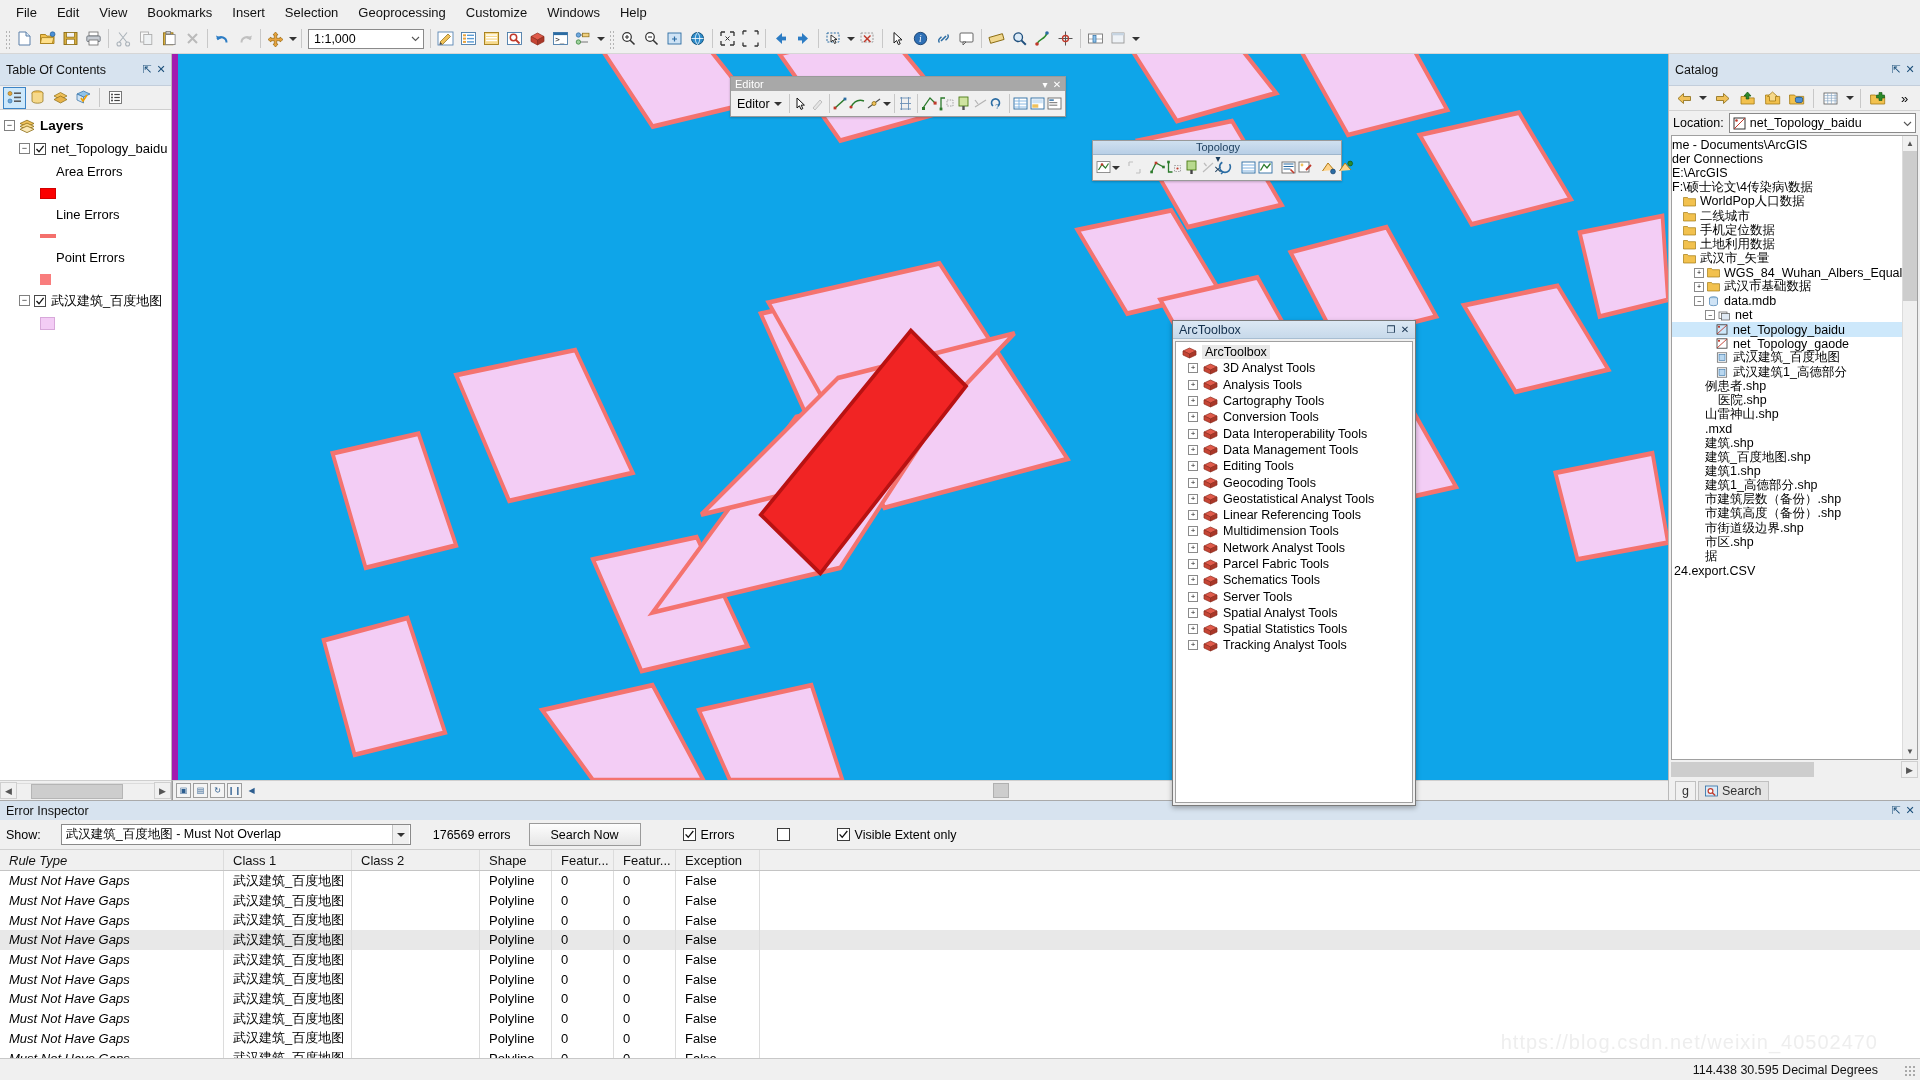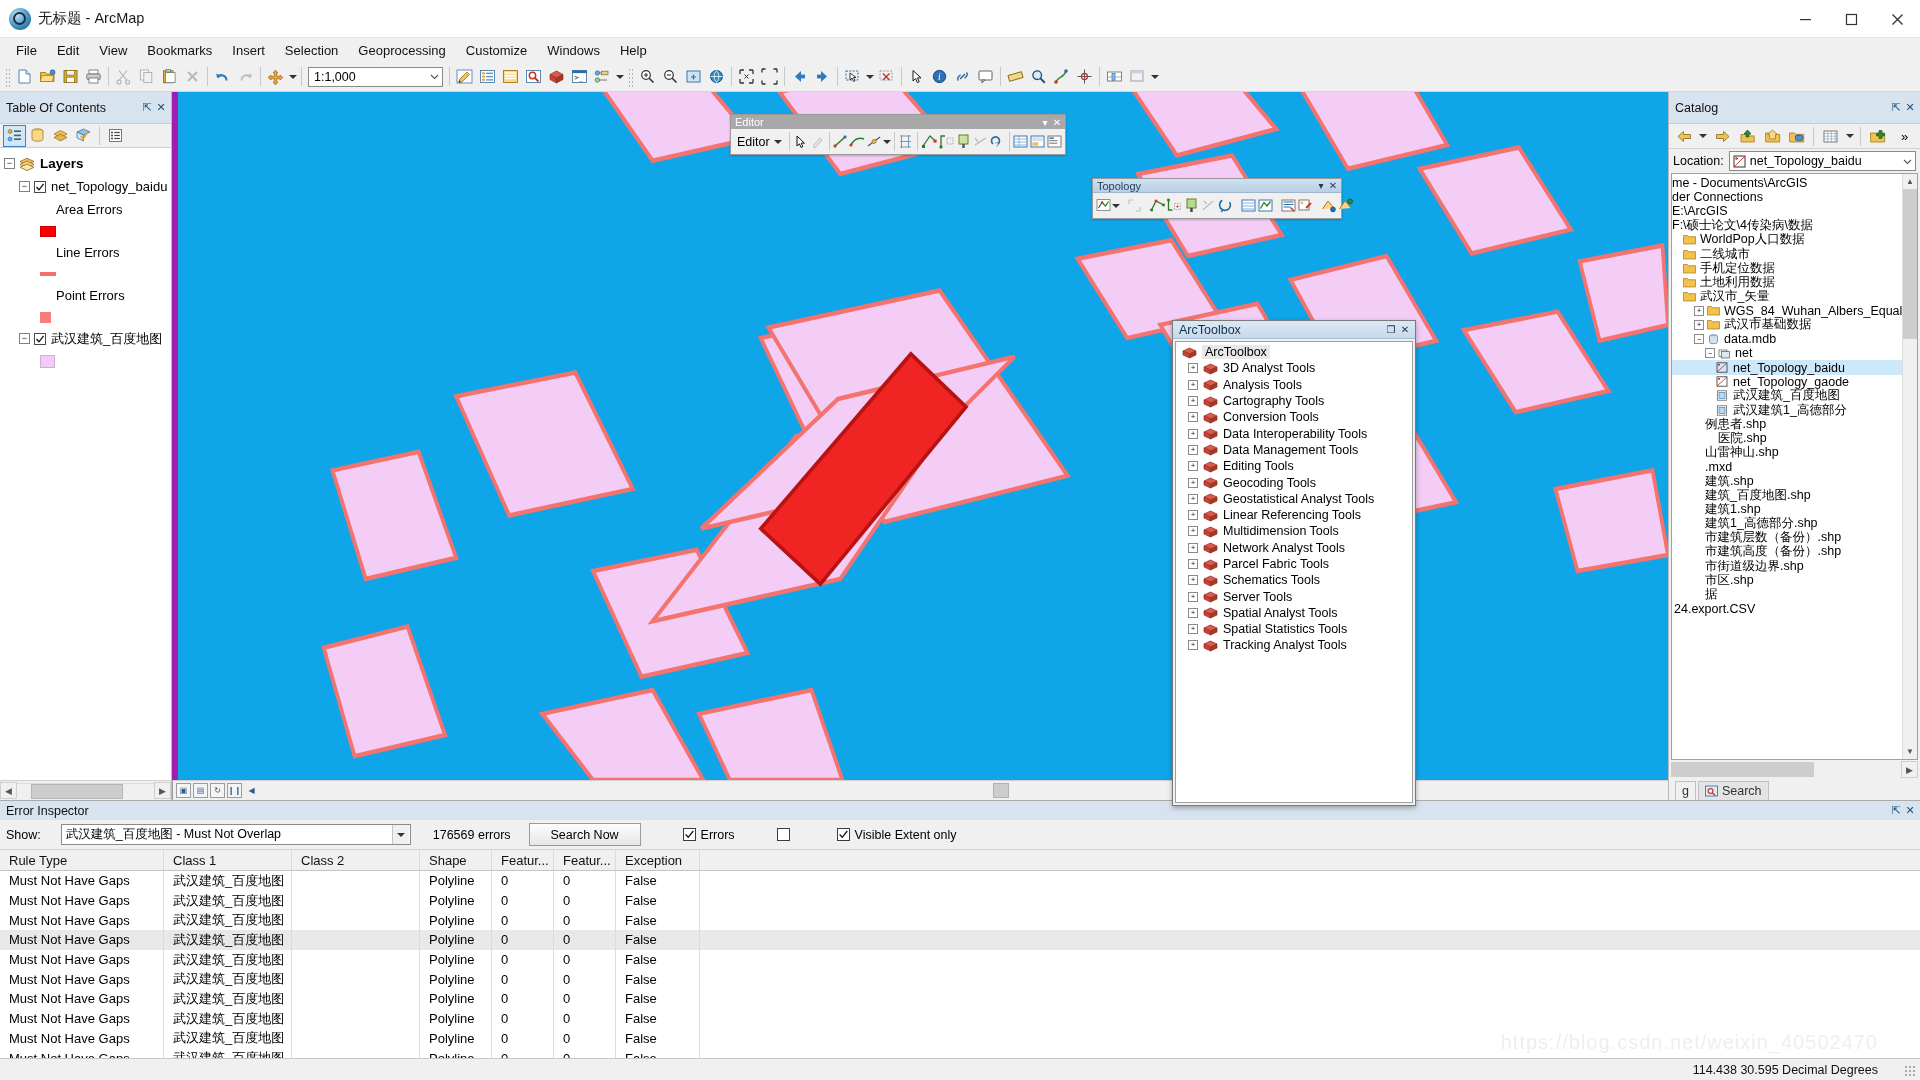--- a/index.html
+++ b/index.html
@@ -47,21 +47,21 @@
     height:30px; background:#f0f0f0; display:flex; align-items:center;
     border-bottom:1px solid #d6d6d6; flex:none; padding-left:2px; gap:0px;
   }
   .grip{ width:7px;height:20px; margin:0 2px;
     background-image:radial-gradient(#b4b4b4 1px, transparent 1px);
     background-size:3px 4px; background-position:1px 1px; }
   .tbtn{ width:23px;height:23px; display:flex;align-items:center;justify-content:center;
     position:relative; }
   .tsep{ width:1px;height:19px;background:#c8c8c8;margin:0 3px; }
   .scalebox{
-    height:20px; width:135px; border:1px solid #8a8a8a; background:#fff;
+    height:20px; width:116px; border:1px solid #8a8a8a; background:#fff;
     display:flex;align-items:center; padding:0 2px 0 5px; font-size:12.5px; margin:0 3px;
   }
   .scalebox .v{ flex:1; }
   .caret{ width:0;height:0;border-left:4px solid transparent;border-right:4px solid transparent;
     border-top:4px solid #333; }
   .dd{ width:11px;height:23px;display:flex;align-items:center;justify-content:center; }
 
   
   .ic{ width:17px;height:17px;display:block; }
 
@@ -122,21 +122,21 @@
                padding:0 2px 0 4px; color:#fff; font-size:11px; }
   .float-head .ft{ flex:1; }
   .float-head .fb{ width:12px;height:12px;display:flex;align-items:center;
                    justify-content:center;font-size:10px;color:#fff; }
   .float-body{ display:flex; align-items:center; height:25px; padding:0 2px; gap:0px; }
   .editor-menu{ height:20px; display:flex;align-items:center; padding:0 3px;
                 font-size:12.5px; border:1px solid transparent; }
 
   
   .float-head.blue{ background:linear-gradient(#cfe0f0,#b9cfe6); color:#1b3d5c;
-                    border-bottom:1px solid #9fb6cc;}
+                    border-bottom:1px solid #9fb6cc;flex-direction:column;}
   .float-head.blue .fb{ color:#1b3d5c; }
 
   
   .catalog{ width:252px; background:#f0f0f0; border-left:1px solid #b9b9b9;
             display:flex;flex-direction:column; flex:none; }
   .cat-tools{ height:25px; display:flex;align-items:center;gap:2px;padding:2px 4px;
               border-bottom:1px solid #d2d2d2; }
   .cat-loc{ height:24px; display:flex;align-items:center;gap:5px;padding:2px 4px; }
   .cat-loc .lab{ font-size:12.5px; }
   .cat-combo{ flex:1;height:20px;border:1px solid #8a8a8a;background:#fff;
@@ -203,61 +203,40 @@
   .cbx-item{ display:flex;align-items:center;gap:5px; margin-left:42px; font-size:12.5px; }
   .cbx{ width:13px;height:13px;border:1px solid #3c3c3c;background:#fff;
         display:flex;align-items:center;justify-content:center; }
   .err-table{ flex:1; background:#fff; overflow:hidden; position:relative; }
   .etr{ display:flex; height:19.7px; align-items:center; font-size:13px; }
   .ethead{ height:21px; background:#f0f0f0; border-bottom:1px solid #c4c4c4; }
   .ethead .etc{ font-size:13px; color:#111; }
   .etc{ padding-left:9px; border-right:1px solid #dcdcdc; height:100%;
         display:flex;align-items:center; white-space:nowrap; overflow:hidden; flex:none; }
   .etr.sel{ background:#e8e8e8; }
-  .c0{ width:164px; } .c1{ width:128px; } .c2{ width:128px; }
+  .c0{ width:224px;font-style:italic; } .c1{ width:128px; } .c2{ width:128px; }
   .c3{ width:72px; } .c4{ width:62px; } .c5{ width:62px; } .c6{ width:84px; }
   .c7{ flex:1; border-right:none; }
 
   
   .statusbar{ height:22px; background:#f0f0f0; border-top:1px solid #c8c8c8;
               display:flex;align-items:center;justify-content:flex-end;
               font-size:12.5px; color:#111; padding-right:42px; flex:none; position:relative; }
   .sb-left{ position:absolute; left:0; top:0; bottom:0; width:660px; }
   .sb-grip{ position:absolute; right:4px; bottom:3px; width:12px;height:12px;
      background-image:radial-gradient(#a9a9a9 1px, transparent 1px);
      background-size:4px 4px; }
   .watermark{ position:absolute; right:42px; bottom:26px; font-size:20px; color:#eeeeee;
      letter-spacing:1px; pointer-events:none; }
 </style>
 </head>
 <body>
 
 <div class="app">
 
-  <div class="titlebar">
-    <div class="title-ico"></div>
-    <div class="title-text">无标题 - ArcMap</div>
-    <div class="win-btns">
-      <div class="win-btn">
-        <svg class="ic" viewBox="0 0 17 17">
-            <rect x="3" y="8" width="11" height="1.2" fill="#333"></rect>
-          </svg>
-      </div>
-      <div class="win-btn">
-        <svg class="ic" viewBox="0 0 17 17">
-            <rect x="3.5" y="3.5" width="10" height="10" fill="none" stroke="#333" stroke-width="1.2"></rect>
-          </svg>
-      </div>
-      <div class="win-btn close">
-        <svg class="ic" viewBox="0 0 17 17">
-            <path d="M3.5 3.5 L13.5 13.5 M13.5 3.5 L3.5 13.5" stroke="#333" stroke-width="1.3" fill="none"></path>
-          </svg>
-      </div>
-    </div>
-  </div>
 
   <div class="menubar">
     <span>File</span>
     <span>Edit</span>
     <span>View</span>
     <span>Bookmarks</span>
     <span>Insert</span>
     <span>Selection</span>
     <span>Geoprocessing</span>
     <span>Customize</span>

